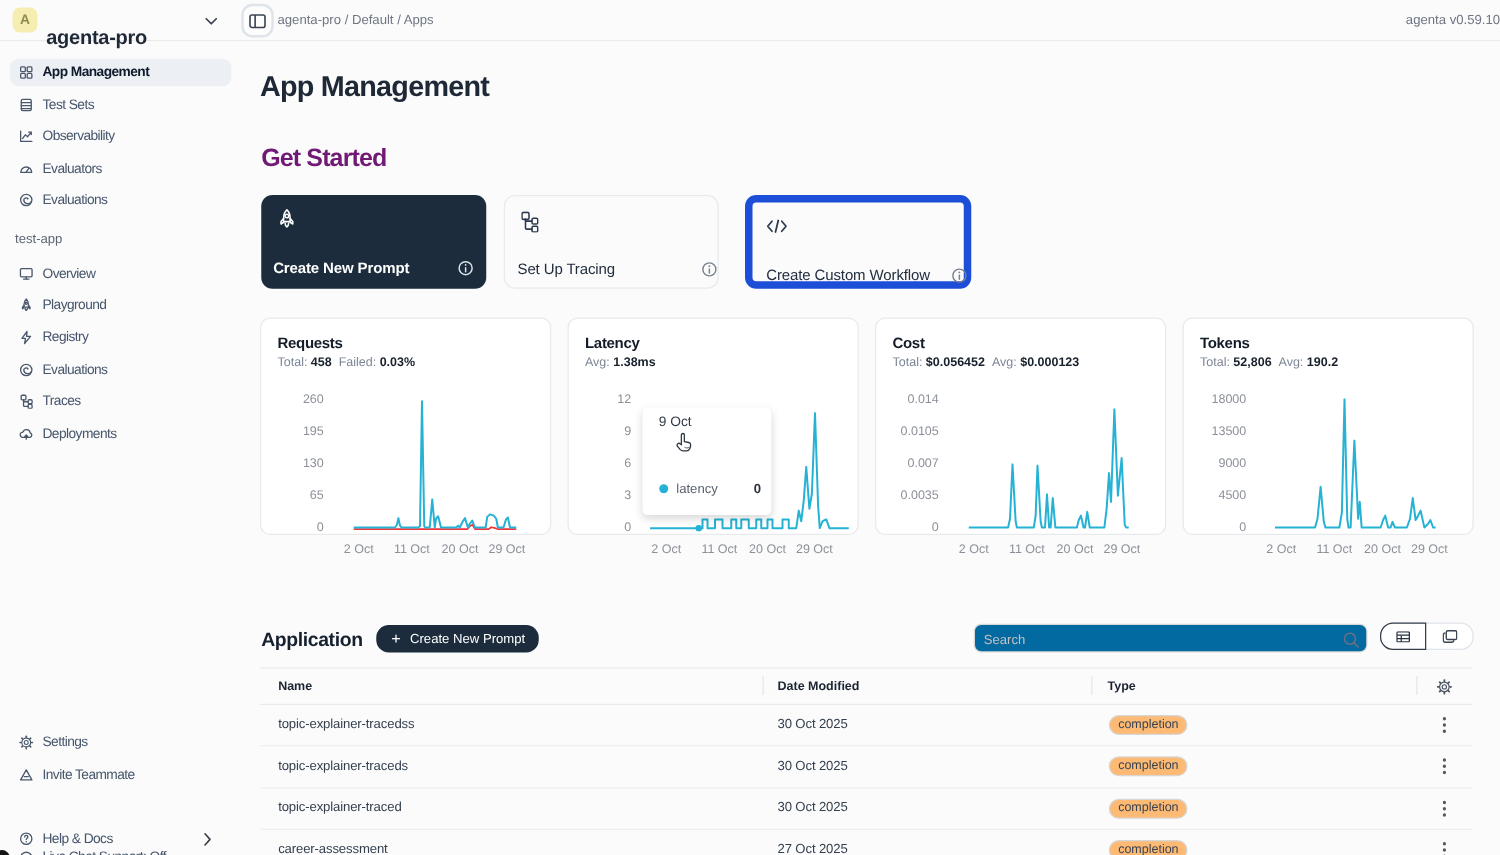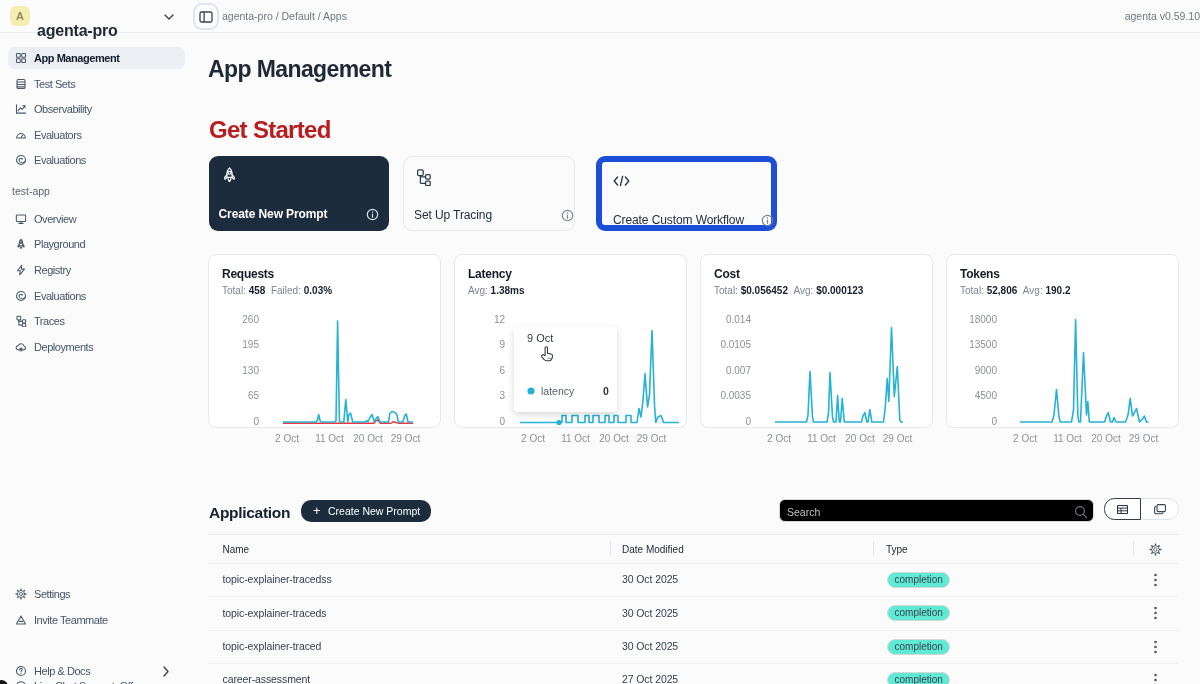--- a/index.html
+++ b/index.html
@@ -7,23 +7,23 @@
 svg{display:block;}
 #topbar{position:absolute;left:0;top:0;width:1200px;height:33px;border-bottom:1px solid #ebebeb;}
 .nav{position:absolute;left:8px;width:177px;height:22px;display:flex;align-items:center;border-radius:7px;}
 .nav .ic{margin-left:7px;flex:0 0 12px;}
 .nav .tx{margin-left:7px;font-size:11px;color:#46556b;white-space:nowrap;letter-spacing:-0.45px;}
 .nav.sel{background:#eceff3;}
 .nav.sel .tx{color:#0f1b2d;font-weight:700;}
 .gscard{position:absolute;top:156px;height:75px;border-radius:9px;}
 .gscard .lbl{position:absolute;top:51px;font-size:12px;letter-spacing:-0.1px;}
 .stat{position:absolute;top:254px;width:233px;height:174px;background:#fff;border:1px solid #e7e9ec;border-radius:8px;}
-.chip{position:absolute;height:16px;border:1px solid #d7d7d7;border-radius:8px;background:#5eead4;font-size:10px;color:#39434f;line-height:14px;padding:0 6.5px;}
+.chip{position:absolute;height:16px;border:1px solid #d7d7d7;border-radius:8px;background:#fdba74;font-size:10px;color:#39434f;line-height:14px;padding:0 6.5px;}
 .rowtx{position:absolute;font-size:10.5px;color:#333f4e;letter-spacing:-0.1px;}
-.hdrtx{position:absolute;font-size:10px;font-weight:400;color:#1b2430;}
+.hdrtx{position:absolute;font-size:10px;font-weight:700;color:#1b2430;}
 </style></head><body>
 <div id="topbar">
 <div class="abs" style="left:10px;top:6px;width:20px;height:20px;background:#f5eeb0;border-radius:6px;font-size:11px;font-weight:700;color:#8f8b55;text-align:center;line-height:20px;">A</div>
 <div class="abs" style="left:37px;top:22px;font-size:16px;font-weight:700;letter-spacing:-0.2px;color:#1e2836;">agenta-pro</div>
 <svg width="10" height="6" viewBox="0 0 10 6" style="position:absolute;left:164px;top:13.5px;">
       <path d="M1 1 L5 5 L9 1" stroke="#39414d" stroke-width="1.4" fill="none" stroke-linecap="round" stroke-linejoin="round"></path>
     </svg>
 <div class="abs" style="left:192.5px;top:2.5px;width:26px;height:27px;border:2.5px solid #dfe4ea;border-radius:9px;background:#fdfdfd;"></div>
 <svg width="14" height="14" viewBox="0 0 14 14" style="position:absolute;left:199px;top:9.5px;">
       <rect x="1" y="2" width="12" height="10" rx="1.6" fill="none" stroke="#3a4452" stroke-width="1.3"></rect>
@@ -186,21 +186,21 @@
         <path d="M6.3 6.2 C6.3 5.1 7 4.4 8 4.4 C9 4.4 9.7 5.1 9.7 6 C9.7 7.4 8 7.4 8 8.8" fill="none" stroke="#4b586b" stroke-width="1.4" stroke-linecap="round" stroke-linejoin="round"></path>
         <circle cx="8" cy="11.2" r="0.85" fill="#4b586b"></circle>
       </svg>
     </div>
     <div class="tx">Help &amp; Docs</div>
   </div>
 <svg width="6" height="11" viewBox="0 0 6 11" style="position:absolute;left:163px;top:665.5px;">
     <path d="M1 1 L5 5.5 L1 10" stroke="#39414d" stroke-width="1.3" fill="none" stroke-linecap="round" stroke-linejoin="round"></path>
   </svg>
 <div class="abs" style="left:208px;top:56px;font-size:23px;font-weight:700;letter-spacing:-0.6px;color:#1e2836;">App Management</div>
-<div class="abs" style="left:209px;top:115.5px;font-size:24px;font-weight:700;letter-spacing:-0.7px;color:#b91c1c;">Get Started</div>
+<div class="abs" style="left:209px;top:115.5px;font-size:20px;font-weight:700;letter-spacing:-0.7px;color:#701a75;">Get Started</div>
 <div class="gscard" style="left:208.5px;width:180px;background:#1c2c3c;">
 <svg width="13" height="16" viewBox="0 0 13 16" style="position:absolute;left:14px;top:11px;">
       <path d="M6.5 0.9 C4.6 2.6 3.9 5.2 3.9 7.4 L3.9 10.3 H9.1 L9.1 7.4 C9.1 5.2 8.4 2.6 6.5 0.9 Z" fill="none" stroke="#fff" stroke-width="1.25" stroke-linecap="round" stroke-linejoin="round"></path>
       <circle cx="6.5" cy="5.8" r="1.45" fill="none" stroke="#fff" stroke-width="1.2" stroke-linecap="round" stroke-linejoin="round"></circle>
       <path d="M3.9 7.8 L1.8 10.2 L1.8 12.2 L3.9 10.8" fill="none" stroke="#fff" stroke-width="1.25" stroke-linecap="round" stroke-linejoin="round"></path>
       <path d="M9.1 7.8 L11.2 10.2 L11.2 12.2 L9.1 10.8" fill="none" stroke="#fff" stroke-width="1.25" stroke-linecap="round" stroke-linejoin="round"></path>
       <path d="M5.1 11.6 C5.1 12.9 5.6 13.8 6.5 14.6 C7.4 13.8 7.9 12.9 7.9 11.6" fill="none" stroke="#fff" stroke-width="1.25" stroke-linecap="round" stroke-linejoin="round"></path>
     </svg>
 <div class="lbl" style="left:10px;color:#fff;font-weight:700;">Create New Prompt</div>
 <svg class="abs" style="left:157px;top:51.5px;" width="13" height="13" viewBox="0 0 13 13">
@@ -311,21 +311,21 @@
 <svg class="abs" style="left:527px;top:386.5px;" width="8" height="8" viewBox="0 0 8 8">
     <circle cx="4" cy="4" r="3.6" fill="#25b2d5"></circle>
   </svg>
 <div class="abs" style="left:541px;top:385px;font-size:10.5px;color:#5a6270;">latency</div>
 <div class="abs" style="left:603px;top:385px;font-size:10.5px;font-weight:700;color:#2b333e;">0</div>
 <div class="abs" style="left:209px;top:503.5px;font-size:15.5px;font-weight:700;letter-spacing:-0.3px;color:#16202e;">Application</div>
 <div class="abs" style="left:301px;top:499.5px;width:130px;height:22px;background:#1c2c3c;border-radius:10px;color:#fff;">
     <span class="abs" style="left:12px;top:3.5px;font-size:13px;font-weight:400;">+</span>
     <span class="abs" style="left:27px;top:5.5px;font-size:10.5px;">Create New Prompt</span>
   </div>
-<div class="abs" style="left:779px;top:499px;width:315px;height:23px;border:1px solid #d9d9d9;border-radius:6px;background:#000000;">
+<div class="abs" style="left:779px;top:499px;width:315px;height:23px;border:1px solid #d9d9d9;border-radius:6px;background:#0369a1;">
     <span class="abs" style="left:7px;top:6px;font-size:10.5px;color:#c2c2c2;">Search</span>
     <svg class="abs" style="right:5px;top:4.5px;" width="14" height="14" viewBox="0 0 14 14">
       <circle cx="6" cy="6" r="4.4" fill="none" stroke="#6b7280" stroke-width="1.2"></circle>
       <line x1="9.3" y1="9.3" x2="12.6" y2="12.6" stroke="#6b7280" stroke-width="1.2" stroke-linecap="round"></line>
     </svg>
   </div>
 <div class="abs" style="left:1103.5px;top:497.5px;width:75px;height:22.5px;border:1px solid #dfe4ea;border-radius:10.5px;background:#fff;"></div>
 <div class="abs" style="left:1103.5px;top:497.5px;width:37.5px;height:22.5px;border:1px solid #343d4a;border-radius:10.5px 0 0 10.5px;background:#fff;"></div>
 <svg class="abs" style="left:1116.5px;top:504.5px;" width="11" height="9" viewBox="0 0 11 9">
     <rect x="0.5" y="0.5" width="10" height="8" rx="0.8" fill="none" stroke="#2b3442" stroke-width="1.1"></rect>

